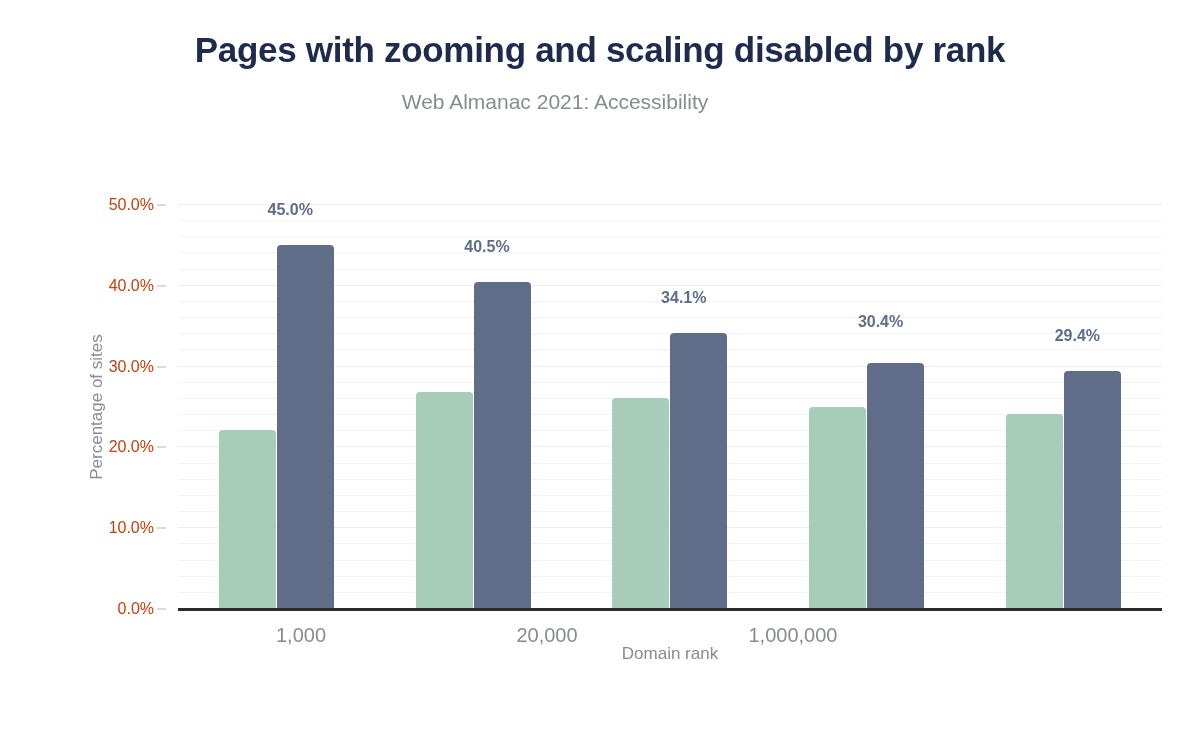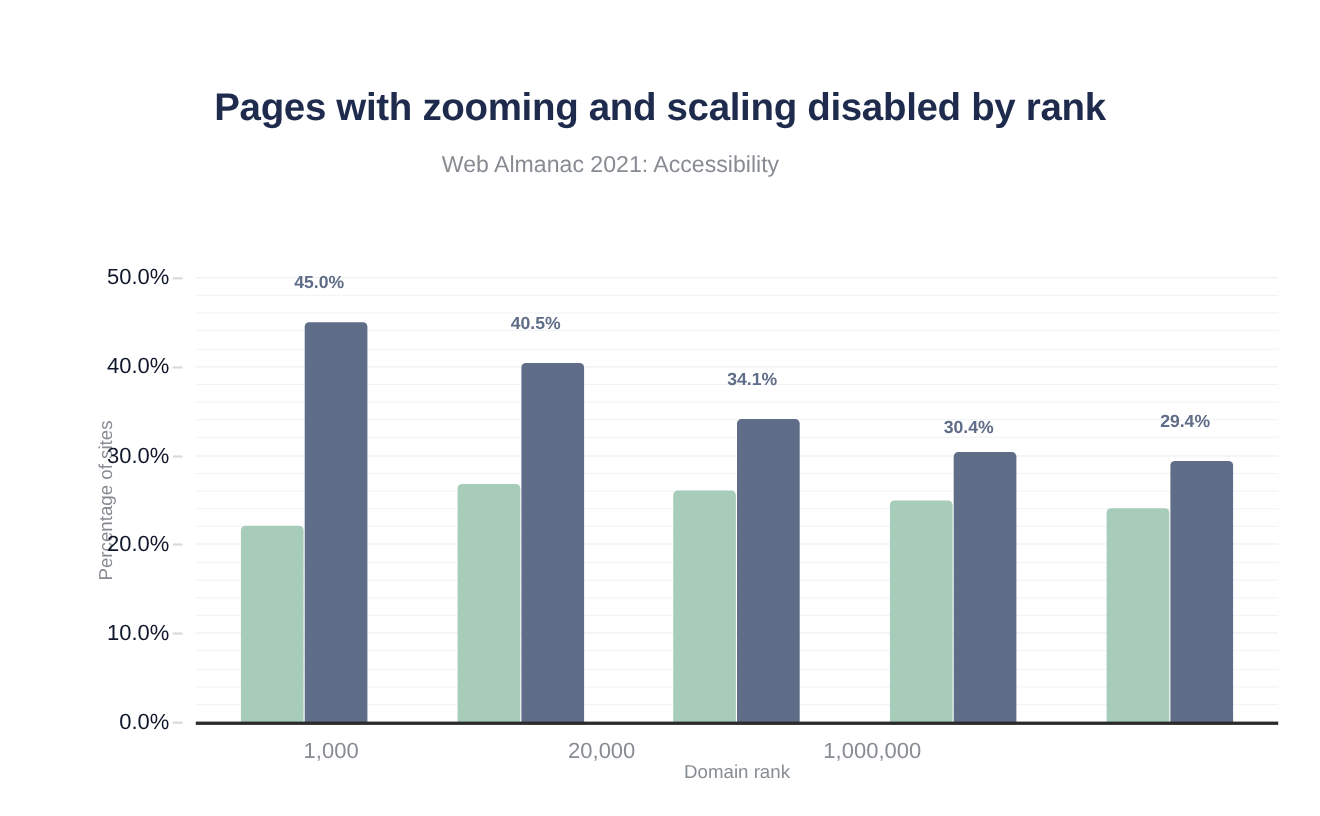--- a/index.html
+++ b/index.html
@@ -11,21 +11,20 @@
     width: 1200px;
     height: 742px;
     font-family: "Liberation Sans", sans-serif;
     overflow: hidden;
     position: relative;
   }
 
   #chart-root {
     position: absolute;
     inset: 0;
-    margin-top: 48px;
   }
 
   
   .chart-title {
     position: absolute;
     top: 30px;
     left: 0;
     width: 1200px;
     text-align: center;
     font-size: 35px;
@@ -106,22 +105,22 @@
     position: absolute;
     left: 0;
     top: 205px;
     width: 166px;
     height: 404px;
   }
   .ytick-label {
     position: absolute;
     right: 12px;
     transform: translateY(-50%);
-    font-size: 20px;
-    color: #0f172a;
+    font-size: 16px;
+    color: #c2410c;
     white-space: nowrap;
   }
   .ytick-mark {
     position: absolute;
     right: 0;
     width: 9px;
     height: 2px;
     background: #d8dadd;
     transform: translateY(-50%);
   }
@@ -283,21 +282,21 @@
           </div>
         </div>
         <div class="bar-group">
           <div class="bar-value" style="bottom: 283.528px;">34.1%</div>
           <div class="bars">
             <div class="bar desktop" style="height: 210.888px; background: rgb(168, 204, 186);"></div>
             <div class="bar mobile" style="height: 275.528px; background: rgb(95, 109, 136);"></div>
           </div>
         </div>
         <div class="bar-group">
-          <div class="bar-value" style="bottom: 240px;">30.4%</div>
+          <div class="bar-value" style="bottom: 260px;">30.4%</div>
           <div class="bars">
             <div class="bar desktop" style="height: 202px; background: rgb(168, 204, 186);"></div>
             <div class="bar mobile" style="height: 245.632px; background: rgb(95, 109, 136);"></div>
           </div>
         </div>
         <div class="bar-group">
           <div class="bar-value" style="bottom: 245.552px;">29.4%</div>
           <div class="bars">
             <div class="bar desktop" style="height: 194.728px; background: rgb(168, 204, 186);"></div>
             <div class="bar mobile" style="height: 237.552px; background: rgb(95, 109, 136);"></div>

